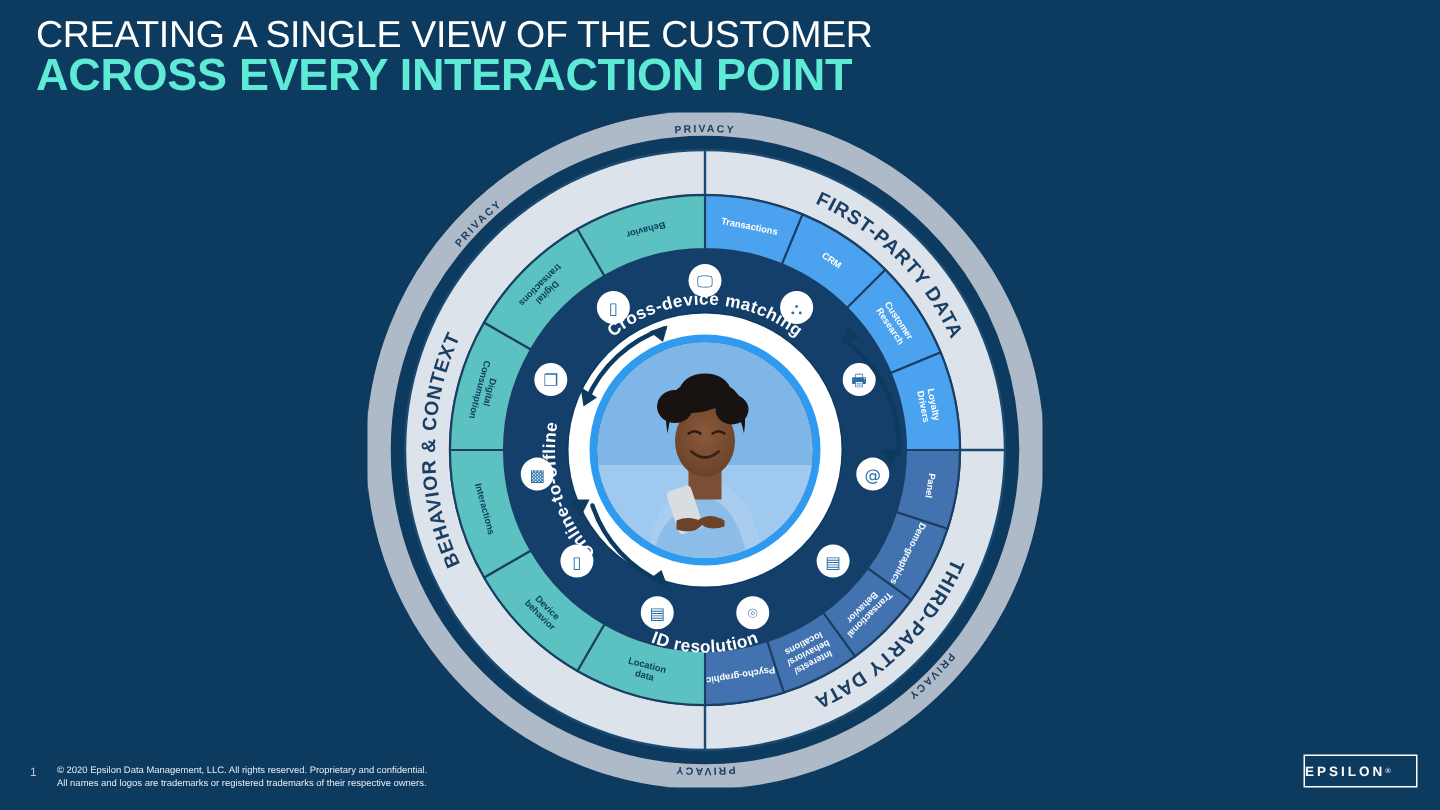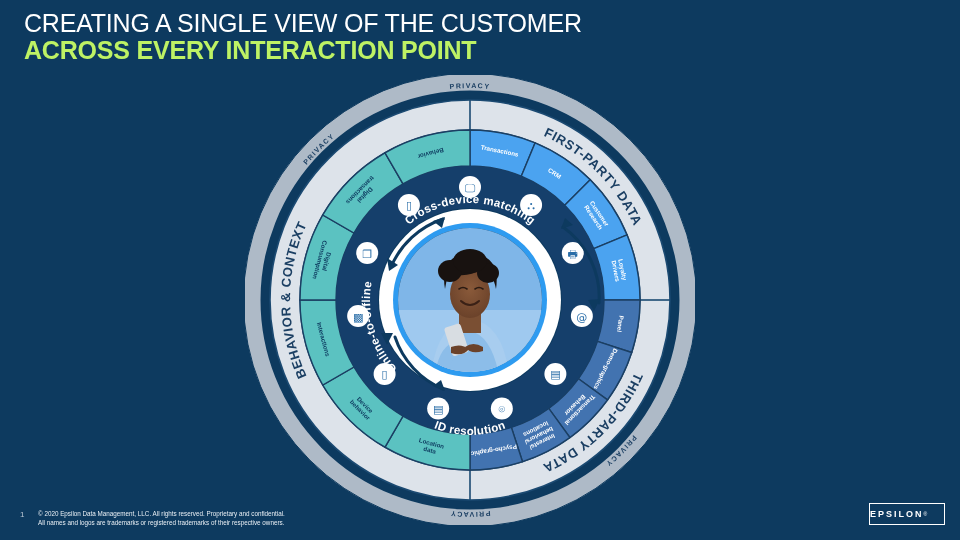--- a/index.html
+++ b/index.html
@@ -9,21 +9,21 @@
     font-family:"Liberation Sans", sans-serif;
     position:relative;
   }
   
   #title-block{position:absolute;left:24px;top:10px;}
   #title-line1{
     font-size:25px;font-weight:normal;color:#ffffff;
     letter-spacing:-0.2px;line-height:27px;white-space:nowrap;
   }
   #title-line2{
-    font-size:25px;font-weight:bold;color:#bef264;
+    font-size:30px;font-weight:bold;color:#5eead4;
     letter-spacing:-0.2px;line-height:27px;white-space:nowrap;
   }
   
   #page-number{
     position:absolute;left:20px;top:510px;
     font-size:8px;color:#b9c6d3;
   }
   #footer-text{
     position:absolute;left:38px;top:509px;
     font-size:6.3px;color:#e8eef4;line-height:9px;

